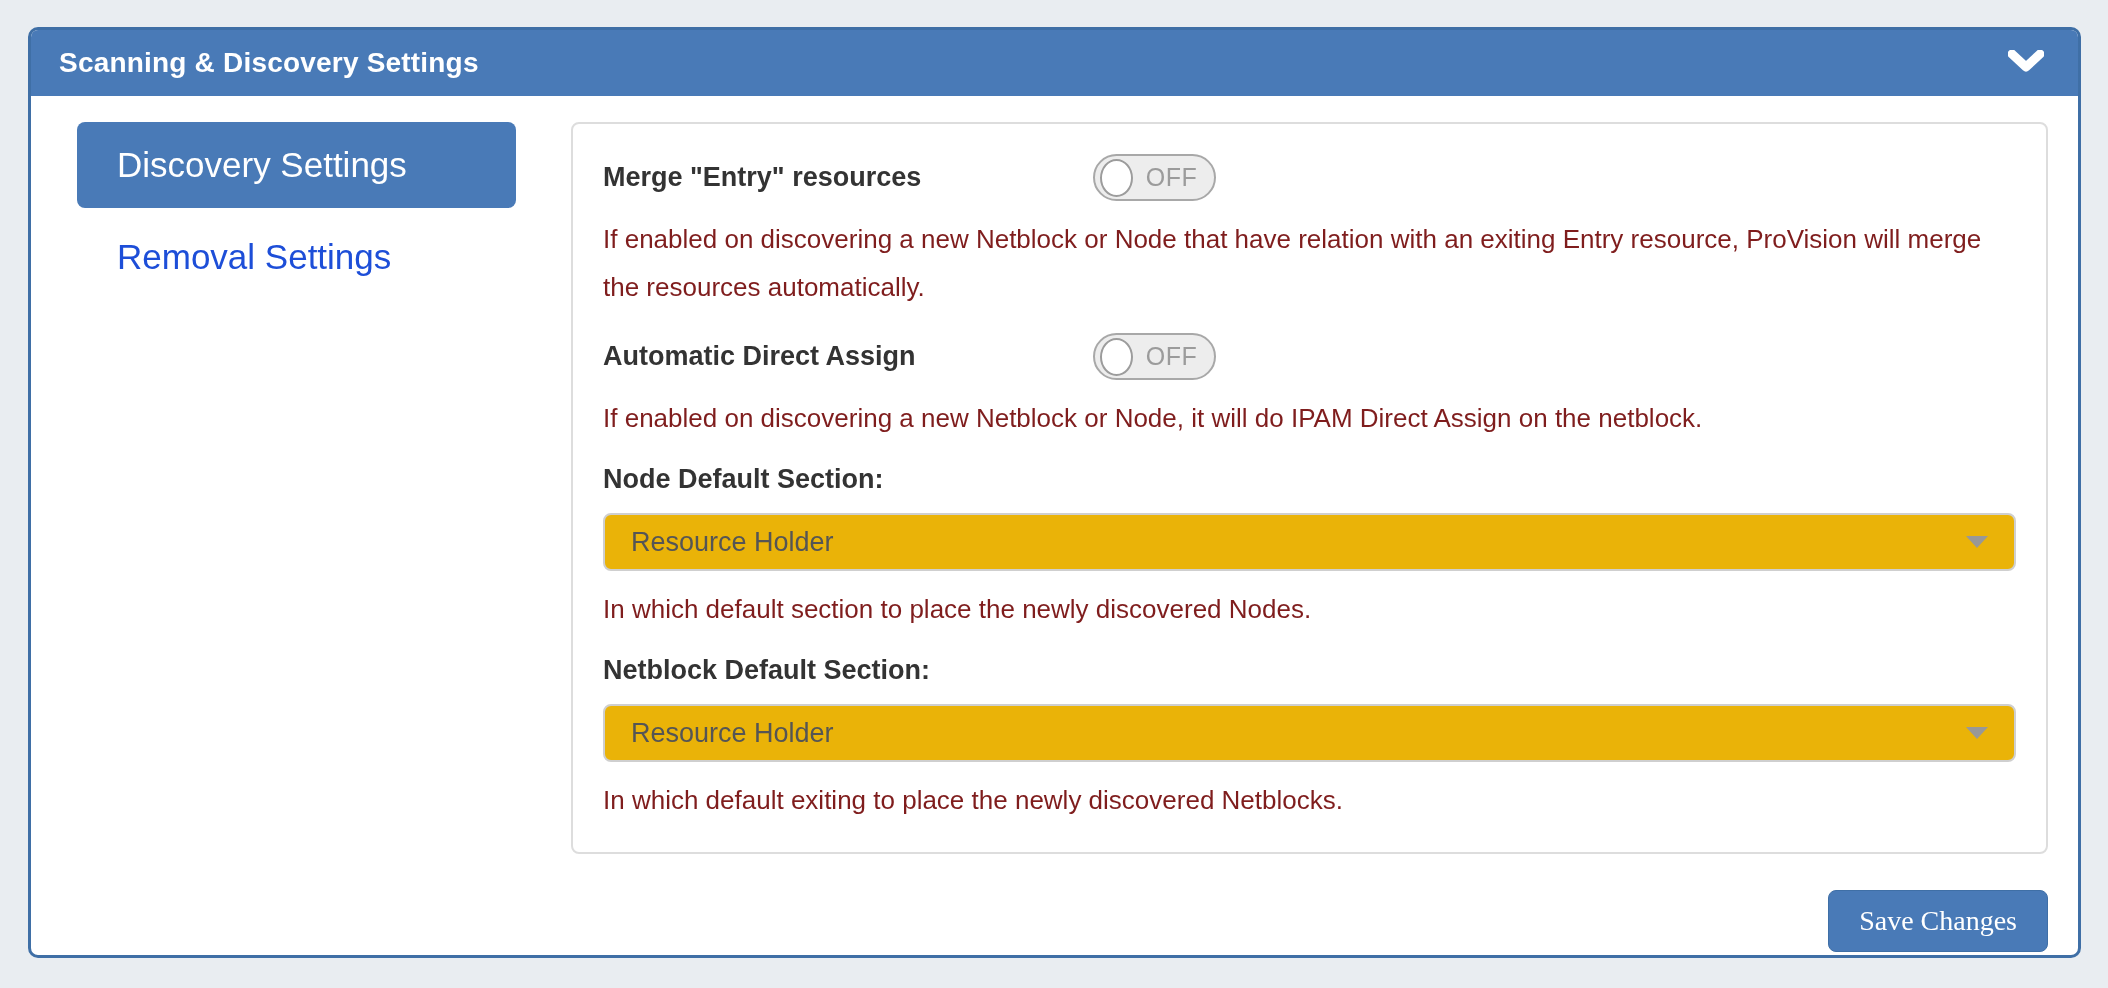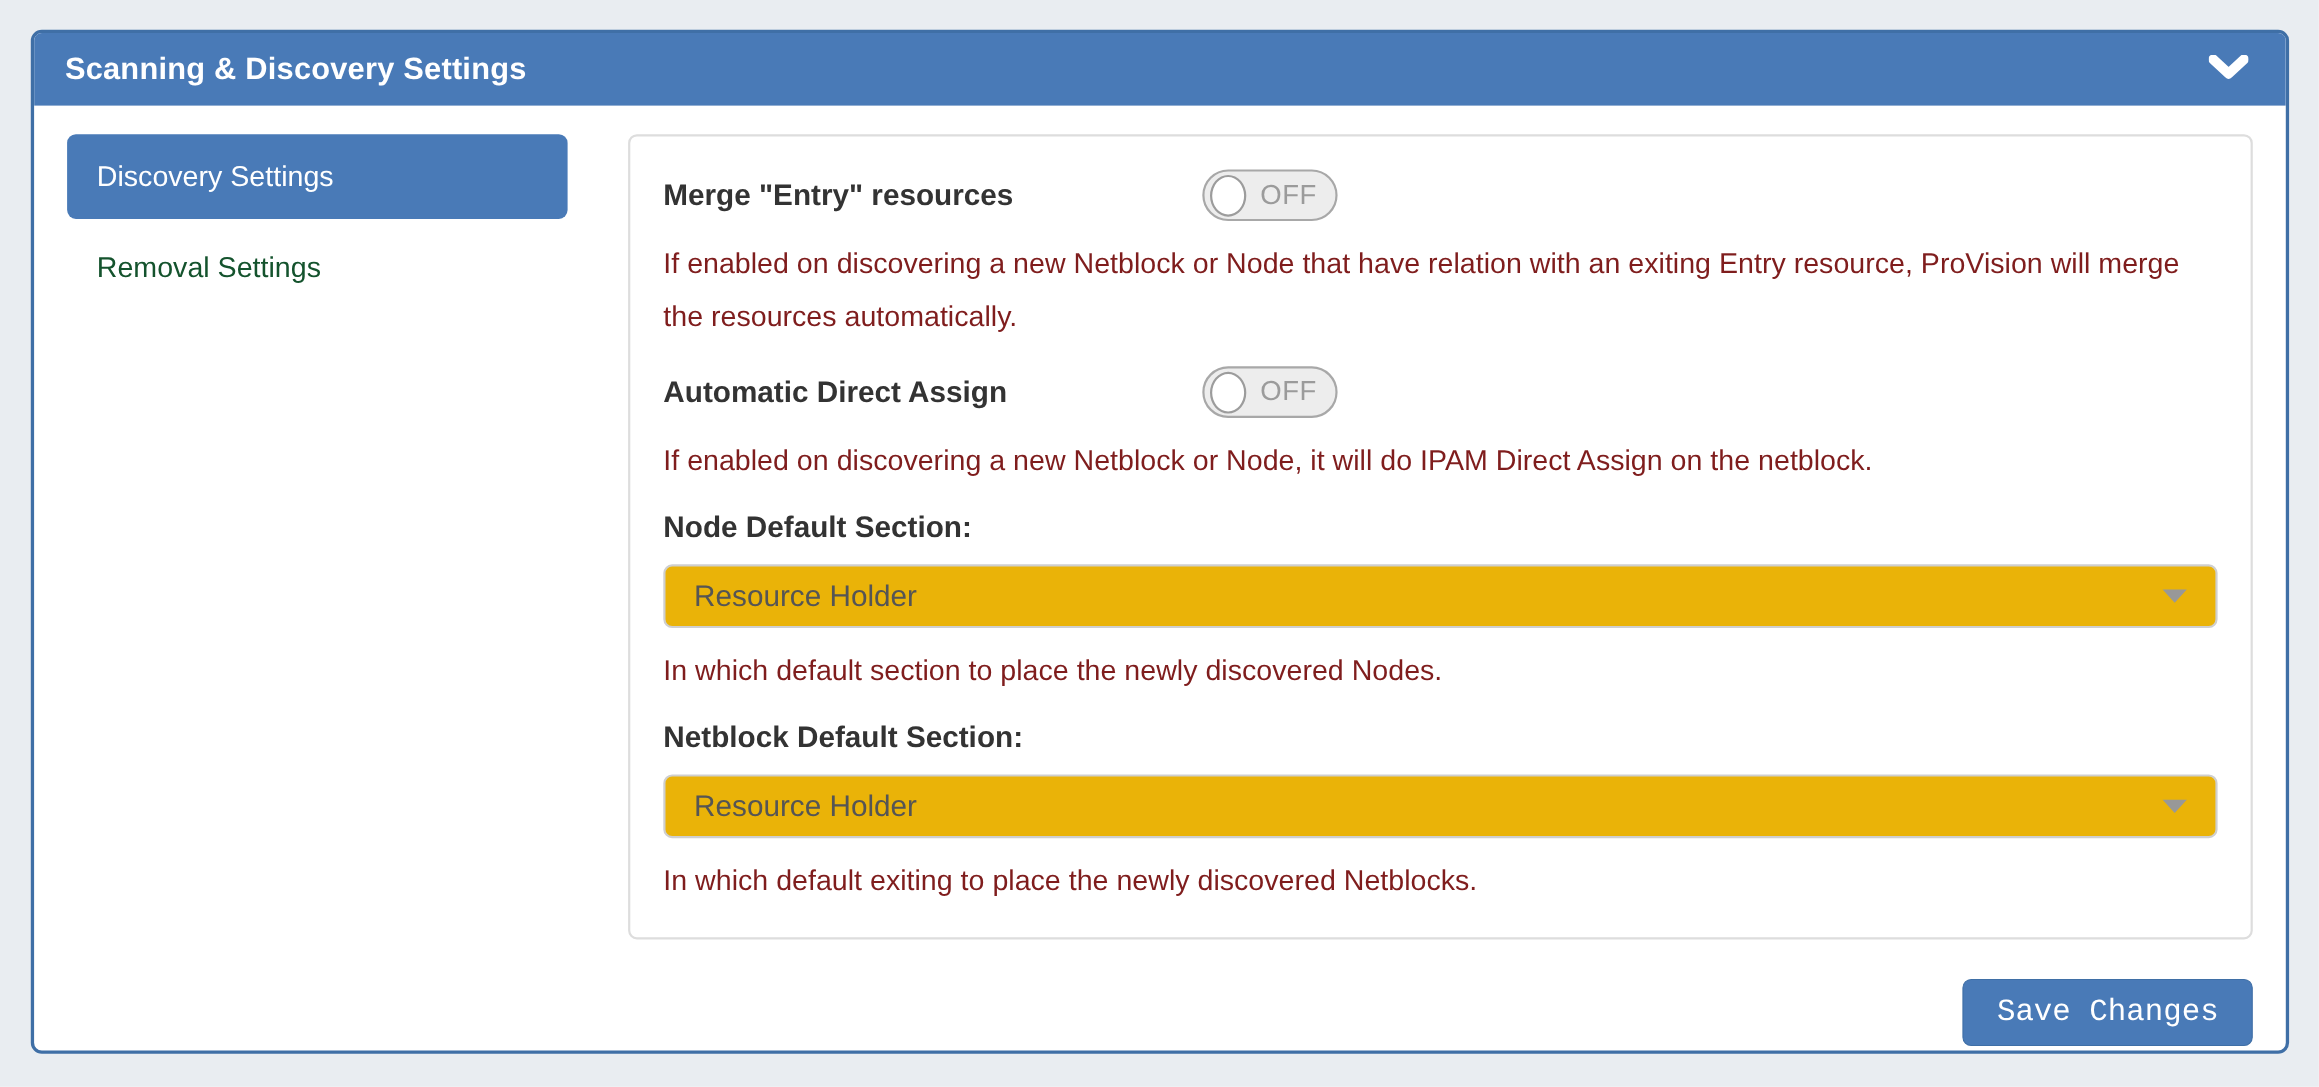--- a/index.html
+++ b/index.html
@@ -41,31 +41,32 @@
   }
 
   .card-body {
     display: flex;
     align-items: flex-start;
     padding: 26px 30px 0 30px;
   }
 
   .sidebar { flex: 0 0 455px; width: 455px; }
   .sidebar-item {
-    font-size: 26px;
-    padding: 23px 27px;
-    border-radius: 8px;
-    cursor: pointer;
+    font-size: 35px;
+    padding: 23px 40px;
+    border-radius: 8px;
+    cursor: pointer;
+    margin-left: 16px;
   }
   .sidebar-item.active {
     background: #497ab7;
     color: #ffffff;
   }
   .sidebar-item.link {
-    color: #14532d;
+    color: #1d4ed8;
     margin-top: 6px;
   }
 
   .content-wrap { flex: 1; margin-left: 55px; }
 
   .content-panel {
     border: 2px solid #dddddd;
     border-radius: 8px;
     background: #ffffff;
     padding: 30px 30px 28px 30px;
@@ -139,21 +140,21 @@
   }
 
   .save-row {
     display: flex;
     justify-content: flex-end;
     margin-top: 36px;
   }
   .save-button {
     background: #497ab7;
     color: #ffffff;
-    font-family: Liberation Mono, monospace;
+    font-family: Liberation Serif, serif;
     font-size: 28px;
     border: 1px solid #3f6fa6;
     border-radius: 8px;
     padding: 14px 30px;
     cursor: pointer;
   }
 </style>
 </head>
 <body>
 

